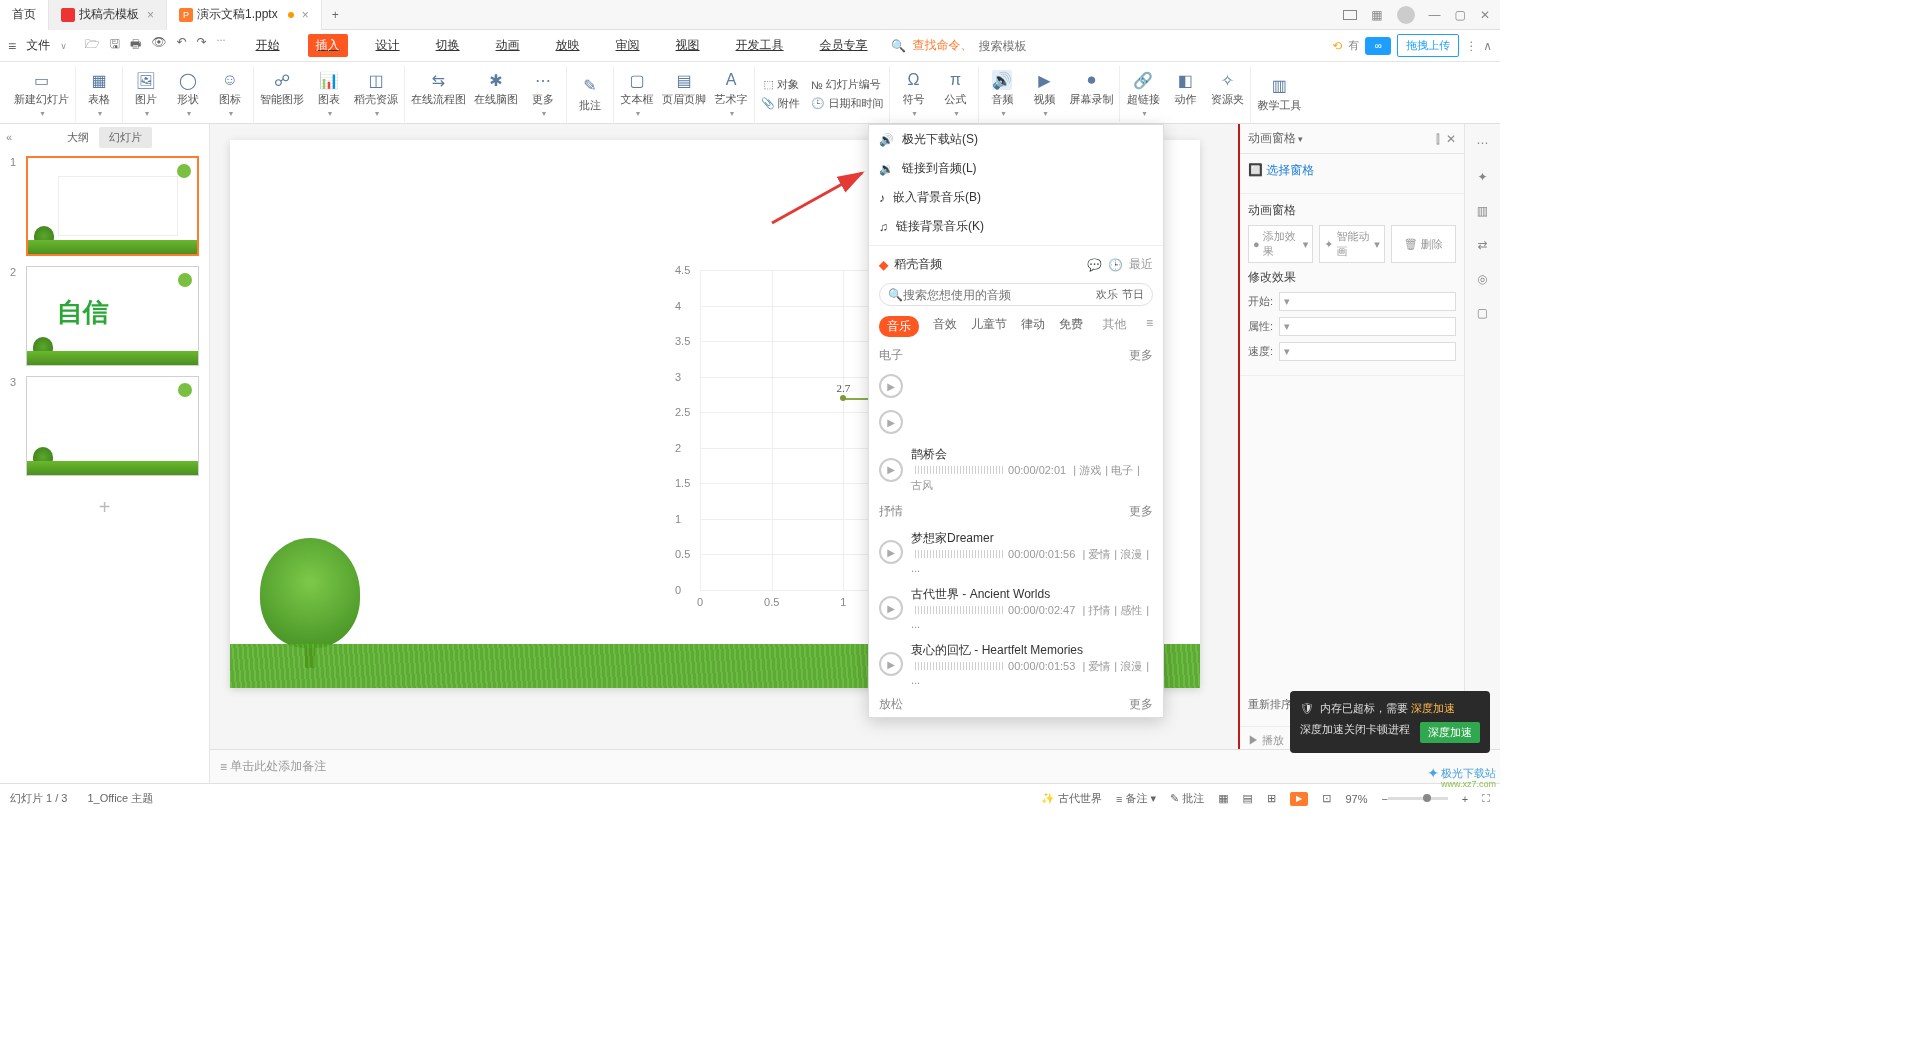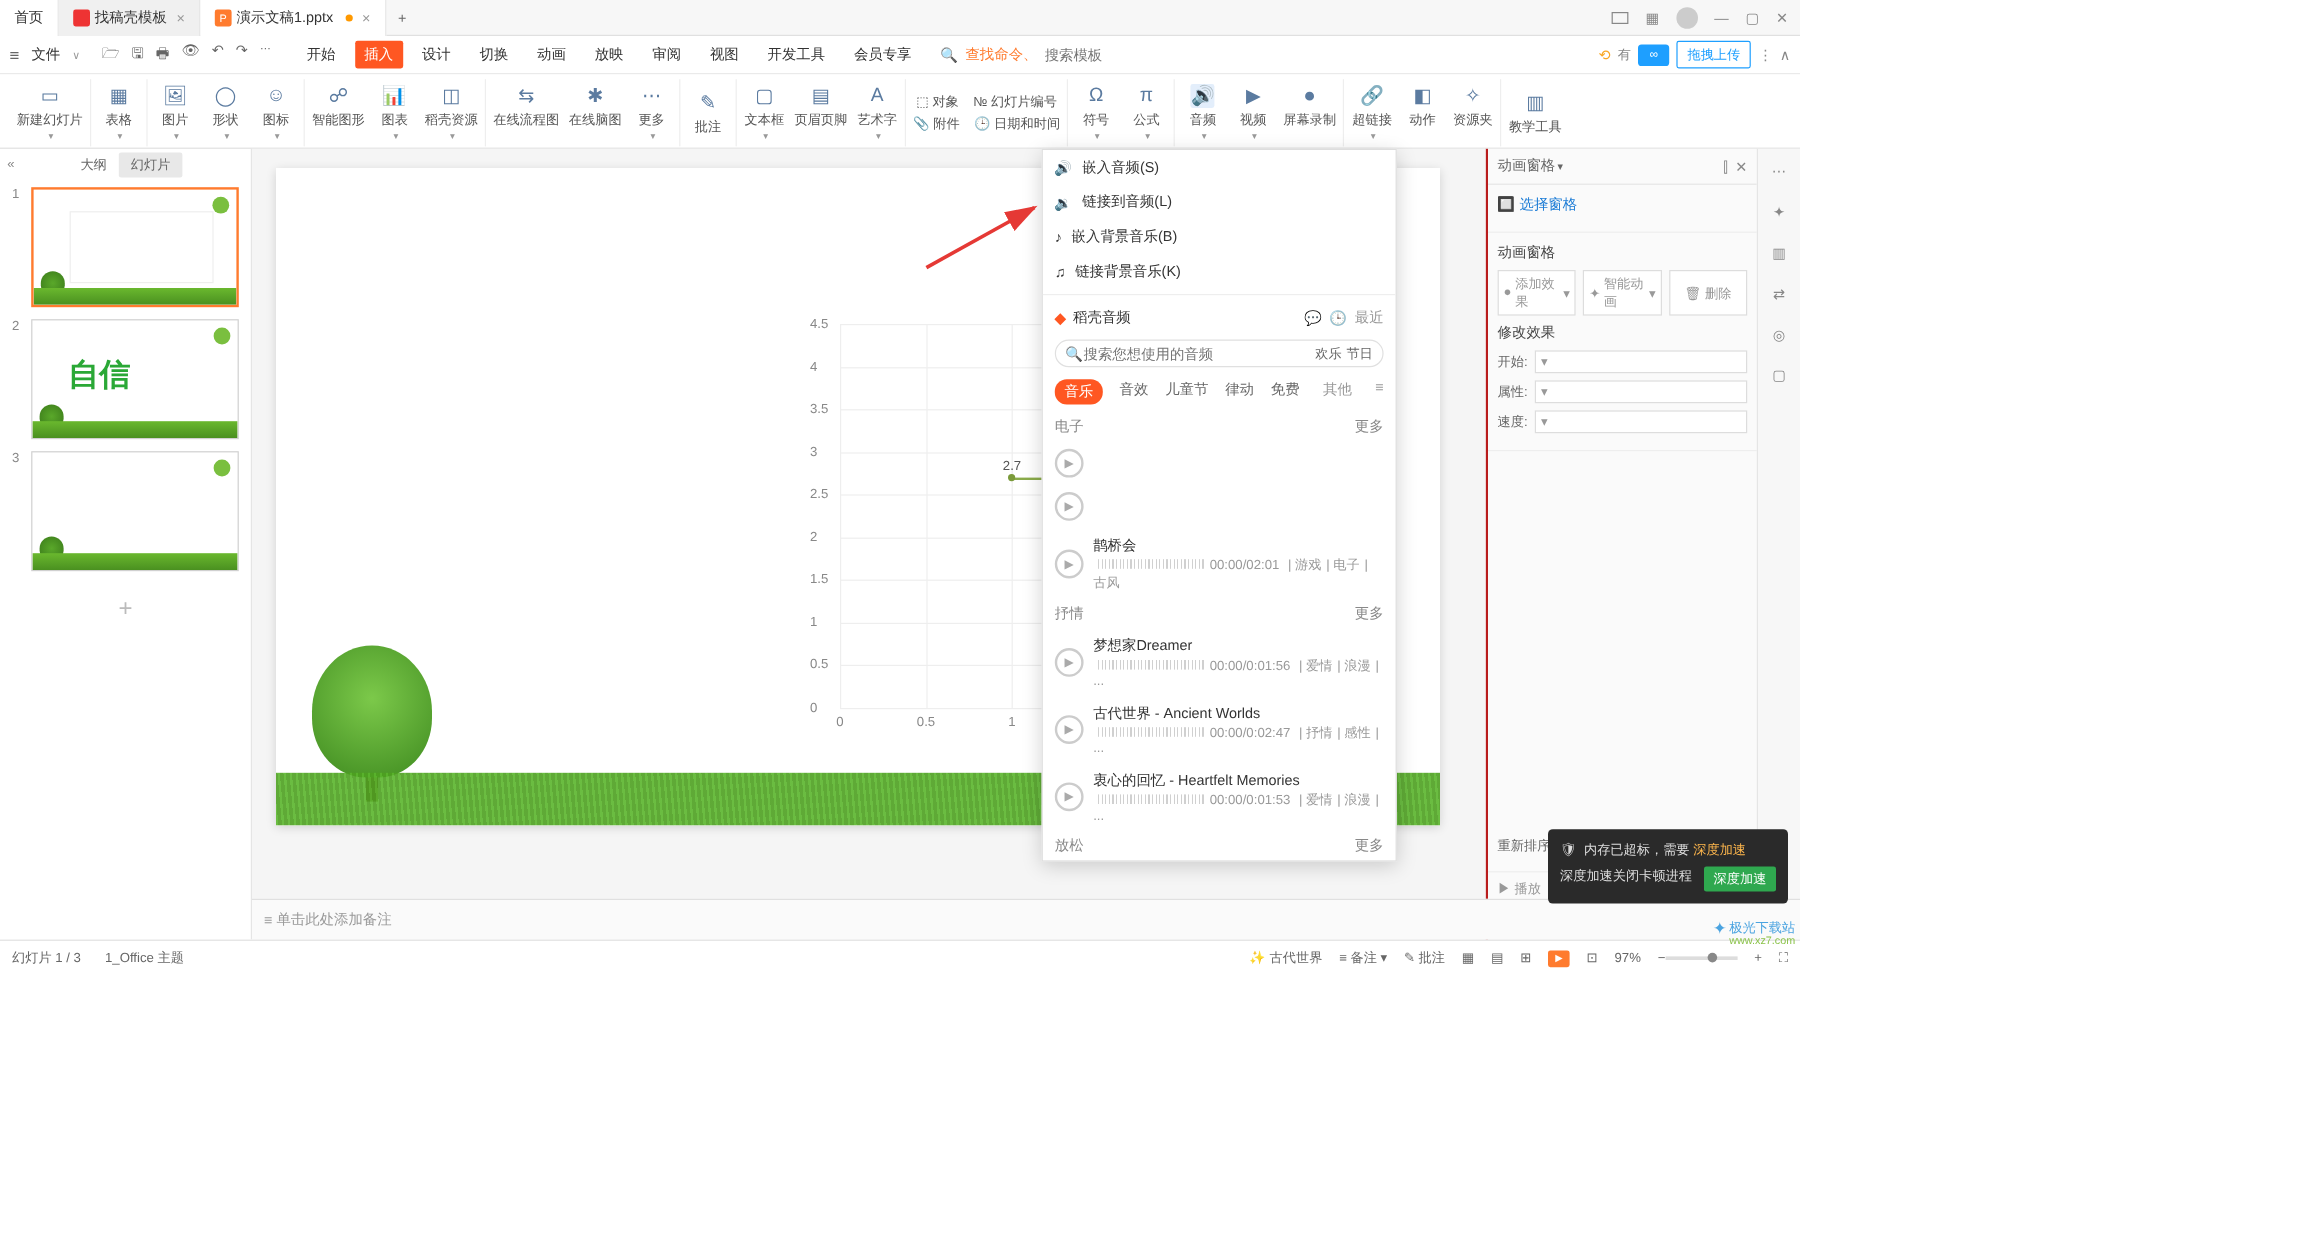--- a/index.html
+++ b/index.html
@@ -12,21 +12,21 @@
 .tab .close { margin-left:4px; color:#999; }
 .tab .dot { width:6px; height:6px; border-radius:50%; background:#f90; margin-left:6px; }
 .titlebar .plus { padding:0 10px; color:#666; cursor:pointer; }
 .titlebar .right { margin-left:auto; display:flex; align-items:center; gap:14px; padding-right:10px; color:#888; }
 .titlebar .right .wc { width:14px; height:10px; border:1px solid #888; }
 .menubar { height:32px; display:flex; align-items:center; padding:0 8px; gap:2px; border-bottom:1px solid #e5e5e5; }
 .menubar .left { display:flex; align-items:center; gap:10px; }
 .menubar .left .ham { font-size:14px; color:#666; }
 .menubar .qat { display:flex; gap:10px; margin-left:8px; color:#666; }
 .menubar .qat span{cursor:pointer;}
-.menubar .menus { display:flex; gap:8px; margin-left:20px; }
+.menubar .menus { display:flex; gap:20px; margin-left:20px;text-decoration:underline; }
 .menubar .menus .m { padding:3px 8px; cursor:pointer; border-radius:2px; }
 .menubar .menus .m.ins { background:#ff5722; color:#fff; }
 .menubar .search { margin-left:14px; display:flex; align-items:center; gap:6px; color:#999; }
 .menubar .search input { border:none; outline:none; font-size:12px; width:80px; }
 .menubar .rightbar { margin-left:auto; display:flex; align-items:center; gap:6px; }
 .menubar .cloud { width:26px; height:18px; background:#1e9fff; border-radius:3px; display:flex; align-items:center; justify-content:center; color:#fff; font-size:10px; }
 .menubar .upload { padding:3px 8px; border:1px solid #1e9fff; color:#1e9fff; border-radius:2px; font-size:11px; }
 .ribbon { height:62px; display:flex; align-items:flex-start; padding:4px 8px 0; gap:0; border-bottom:1px solid #e0e0e0; background:#fff; }
 .rgrp { display:flex; flex-direction:column; align-items:center; padding:0 6px; border-right:1px solid #eee; height:56px; justify-content:center; }
 .rgrp.noborder{border-right:none;}
@@ -58,21 +58,21 @@
 .canvas { flex:1; background:#f5f5f5; position:relative; overflow:hidden; }
 .slide { position:absolute; top:16px; left:20px; width:970px; height:548px; background:#fff; box-shadow:0 2px 8px rgba(0,0,0,.15); overflow:hidden;}
 .slide .tree2{position:absolute;bottom:40px;left:30px;width:100px;height:110px;background:radial-gradient(circle at 50% 40%,#7cc94a,#3e8a1f);border-radius:50% 50% 45% 45%;}
 .slide .trunk{position:absolute;bottom:20px;left:75px;width:10px;height:40px;background:#6b4a2a;}
 .slide .grass2{position:absolute;bottom:0;left:0;right:0;height:44px;background:repeating-linear-gradient(85deg,#5ab52c 0 2px,#4da020 2px 5px);opacity:.9;}
 .slide .chart{position:absolute;top:110px;left:260px;width:640px;height:380px;}
 .slide .ctitle{position:absolute;top:80px;left:0;right:0;text-align:center;font-size:14px;color:#444;}
 .ylab{position:absolute;left:185px;font-size:11px;color:#888;transform:translateY(-50%);} 
 .xlab{position:absolute;bottom:22px;font-size:11px;color:#888;transform:translateX(-50%);} 
 .pt{position:absolute;width:6px;height:6px;background:#7a9a3a;border-radius:50%;transform:translate(-50%,-50%);} 
-.ptlab{position:absolute;font-size:11px;color:#555;transform:translate(-50%,-130%);} 
+.ptlab{position:absolute;font-size:11px;color:#555;transform:translate(-50%,-130%);font-family:Liberation Serif, serif;} 
 .line{position:absolute;height:2px;background:#8aab4a;transform-origin:left center;}
 .notesbar{position:absolute;left:210px;right:0;bottom:30px;height:34px;border-top:1px solid #e0e0e0;display:flex;align-items:center;padding:0 10px;color:#999;background:#fafafa;}
 .dropdown{position:absolute;left:868px;top:124px;width:296px;background:#fff;border:1px solid #ddd;box-shadow:0 4px 16px rgba(0,0,0,.18);z-index:50;}
 .dropdown .ditem{display:flex;align-items:center;gap:8px;padding:6px 10px;cursor:pointer;font-size:12px;color:#333;}
 .dropdown .dhead{display:flex;align-items:center;padding:6px 10px;gap:6px;}
 .dropdown .dhead .logo{color:#ff5722;font-weight:bold;}
 .dropdown .dhead .spacer{flex:1;}
 .dropdown .dhead .ic{color:#999;cursor:pointer;}
 .dropdown .srch{margin:4px 10px;display:flex;align-items:center;border:1px solid #e0e0e0;border-radius:12px;padding:3px 8px;}
 .dropdown .srch input{flex:1;border:none;outline:none;font-size:12px;}
@@ -488,21 +488,21 @@
 </div>
 
 <div class="notesbar">
   <span>≡</span>&nbsp;
   <span>单击此处添加备注</span>
 </div>
 
 <div class="dropdown">
   <div class="ditem">
       <span>🔊</span>
-      <span>嵌入音频(S)</span>
+      <span>极光下载站(S)</span>
     </div>
   <div class="ditem">
       <span>🔉</span>
       <span>链接到音频(L)</span>
     </div>
   <div class="ditem">
       <span>♪</span>
       <span>嵌入背景音乐(B)</span>
     </div>
   <div class="ditem">

